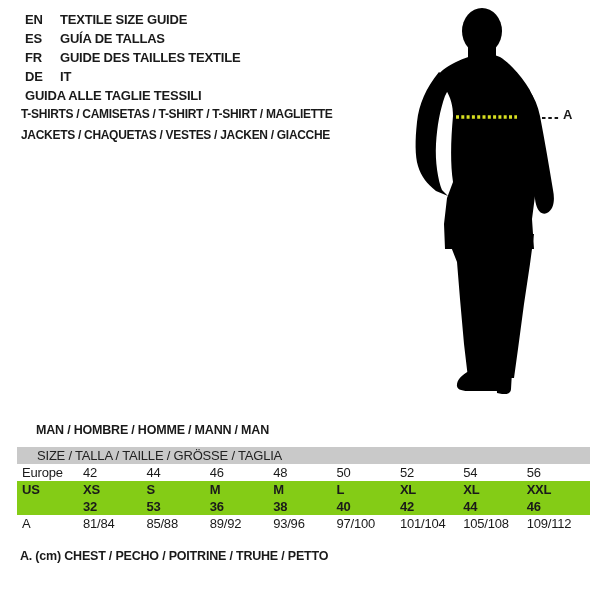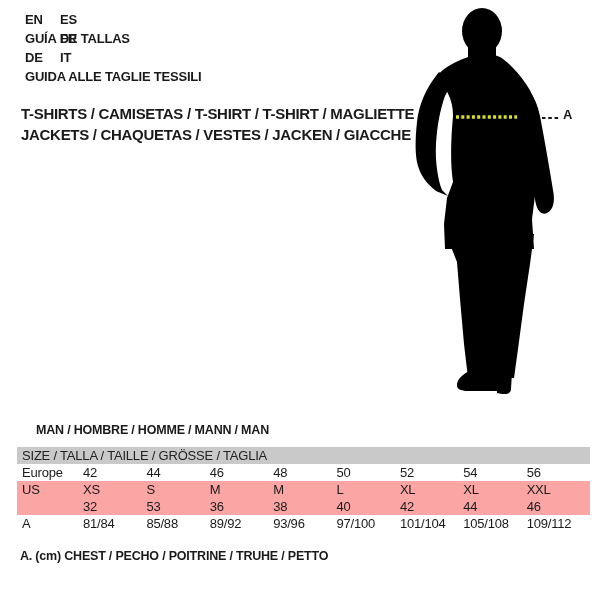--- a/index.html
+++ b/index.html
@@ -14,21 +14,21 @@
   .lang-list{
     position:absolute;left:25px;top:10px;
     display:grid;grid-template-columns:35px auto;
     font-size:13px;font-weight:bold;line-height:19px;
     letter-spacing:-0.2px;white-space:nowrap;
   }
 
   
   .categories{
     position:absolute;left:21px;top:104px;
-    font-size:15px;font-weight:bold;line-height:20.5px;
+    font-size:12px;font-weight:bold;line-height:20.5px;
     letter-spacing:-0.3px;white-space:nowrap;
   }
 
   
   .figure{position:absolute;left:412px;top:4px;width:160px;height:390px;}
   .figure svg{display:block;width:160px;height:390px;}
   .measure-label{
     position:absolute;left:563px;top:107px;
     font-size:13px;font-weight:600;
   }
@@ -42,40 +42,42 @@
   
   .size-table{
     position:absolute;left:17px;top:447px;width:573px;
     border-collapse:collapse;table-layout:fixed;
     font-size:13px;letter-spacing:-0.2px;
   }
   .size-table th,.size-table td{
     padding:0;height:17px;font-weight:normal;text-align:left;vertical-align:middle;
   }
   .size-table th.tbl-header{
-    background:#c9c9c9;text-align:left;padding-left:5px;
+    background:#c9c9c9;text-align:left;padding-left:20px;
     font-weight:normal;font-size:13px;color:#222;
   }
   .size-table td.row-label{text-align:left;padding-left:5px;margin-left:27px;}
-  .size-table tr.shaded td{background:#fca5a5;}
+  .size-table tr.shaded td{background:#84cc16;font-weight:bold;}
 
   
   .footnote{
     position:absolute;left:20px;top:549px;
     font-size:12.5px;font-weight:bold;letter-spacing:-0.2px;white-space:nowrap;
   }
 </style>
 </head>
 <body>
 
 <div class="lang-list">
   <span>EN</span>
+  <span>TEXTILE SIZE GUIDE</span>
   <span>ES</span>
   <span>GUÍA DE TALLAS</span>
   <span>FR</span>
+  <span>GUIDE DES TAILLES TEXTILE</span>
   <span>DE</span>
   <span>IT</span>
   <span>GUIDA ALLE TAGLIE TESSILI</span>
 </div>
 
 <div class="categories">
   <div>T-SHIRTS / CAMISETAS / T-SHIRT / T-SHIRT / MAGLIETTE</div>
   <div>JACKETS / CHAQUETAS / VESTES / JACKEN / GIACCHE</div>
 </div>
 

